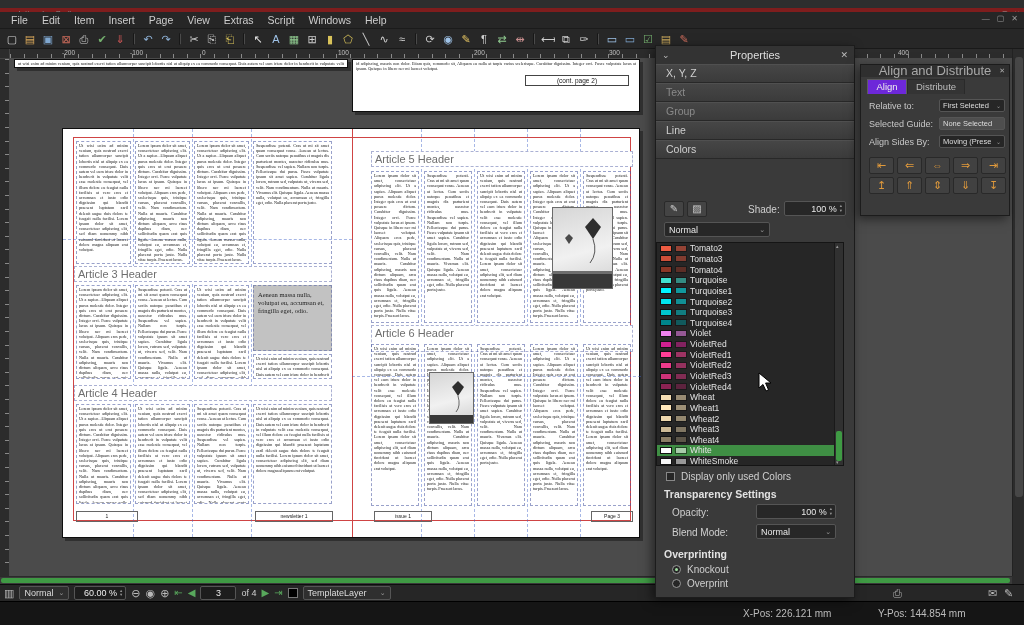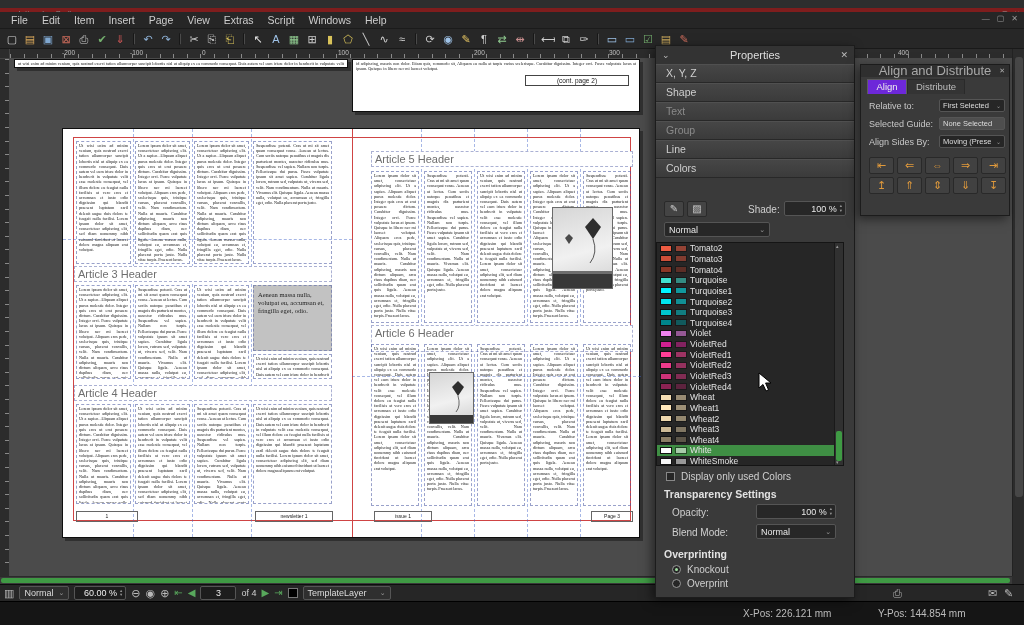--- a/index.html
+++ b/index.html
@@ -420,21 +420,20 @@
     <div class="pp-header" data-name="properties-palette-header">
       <span class="pp-chev" data-name="chevron-down-icon">⌄</span>
       <span data-name="properties-title">Properties</span>
       <span class="pp-close" data-name="close-icon">✕</span>
     </div>
 
     <div data-name="properties-sections" style="position:absolute;left:0;top:18px;width:100%">
 
         <div class="pp-sec" style="position:relative" data-name="section-xyz">X, Y, Z</div>
 
-        <div class="pp-sec" style="position:relative" data-name="section-shape">Shape</div>
 
         <div class="pp-sec" style="position: relative; color: rgb(138, 138, 138);" data-name="section-text">Text</div>
 
         <div class="pp-sec" style="position: relative; color: rgb(138, 138, 138);" data-name="section-group">Group</div>
 
 
         <div class="pp-sec" style="position:relative" data-name="section-line">Line</div>
 
         <div class="pp-sec" style="position:relative" data-name="section-colors">Colors</div>
 

